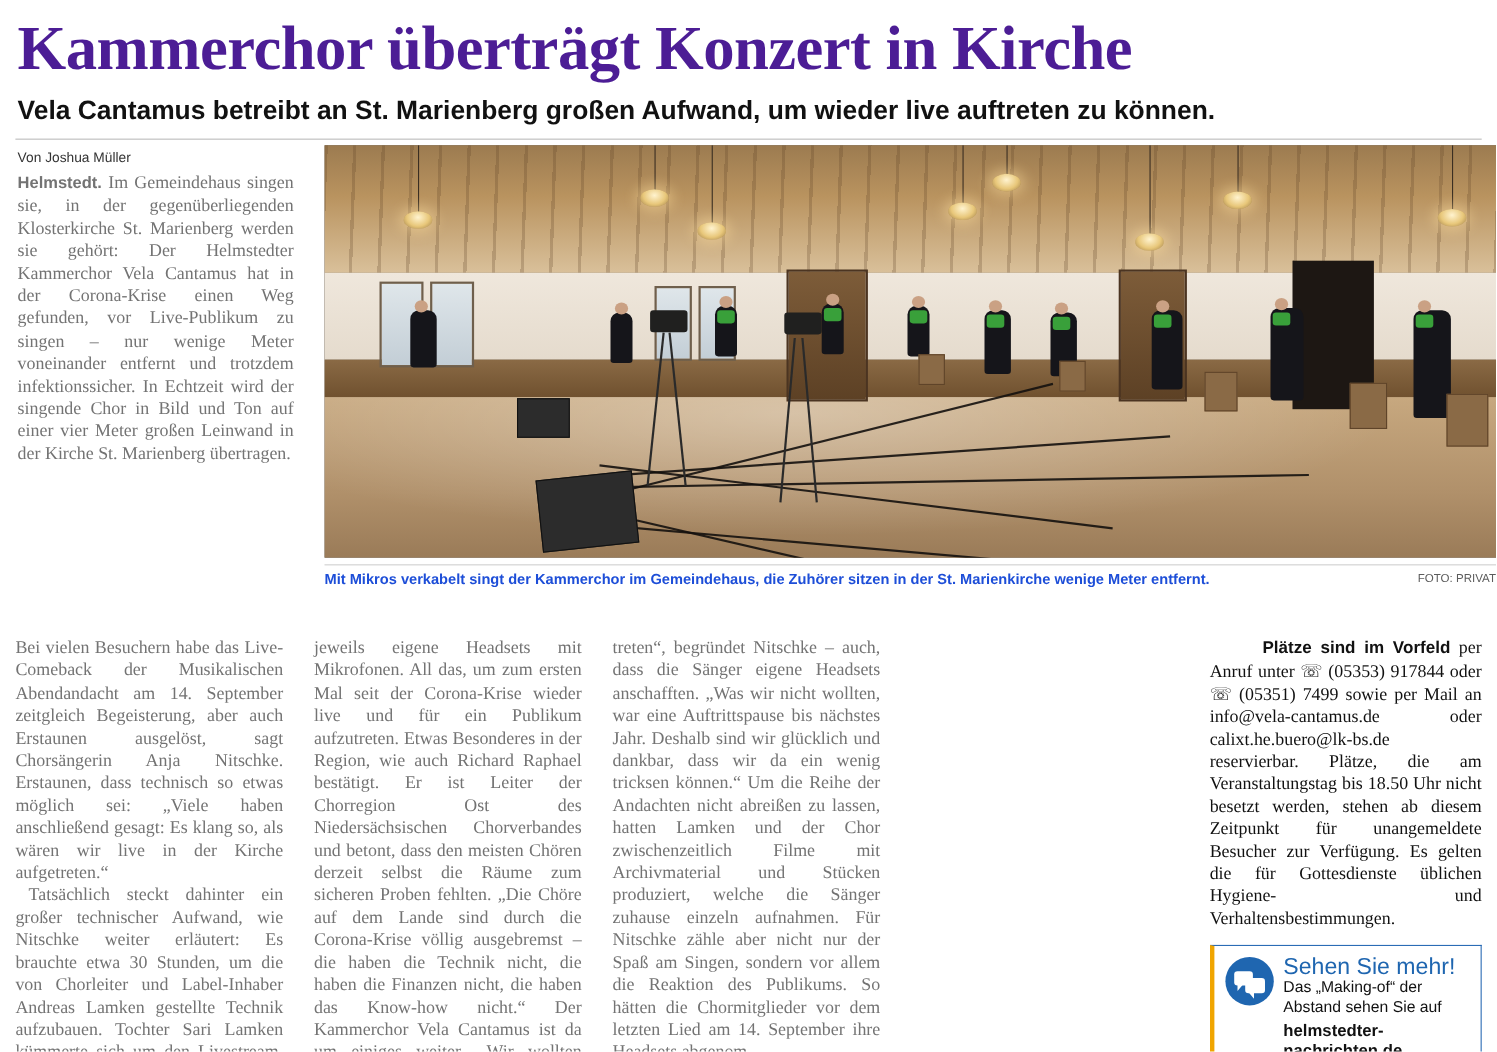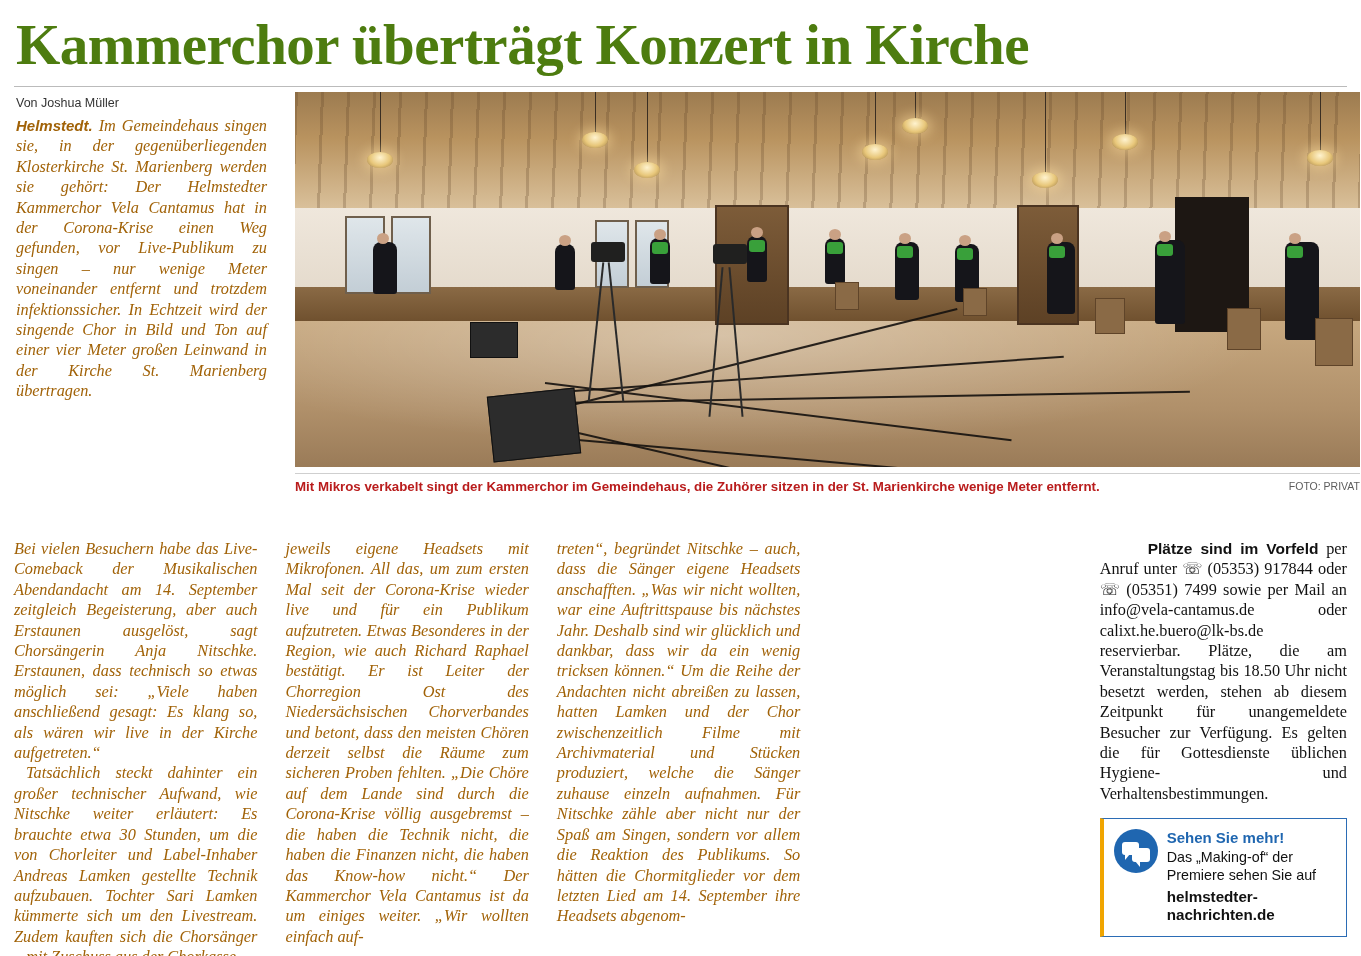--- a/index.html
+++ b/index.html
@@ -21,21 +21,21 @@
     box-sizing: border-box;
     padding: 8px 14px 0 14px;
   }
   .headline {
     font-family: "Liberation Serif", serif;
     font-weight: bold;
     font-size: 57px;
     line-height: 62px;
     letter-spacing: -0.5px;
     margin: 6px 0 0 2px;
-    color: #4d7c0f;
+    color: #4c1d95;
   }
   .subhead {
     font-family: "Liberation Sans", sans-serif;
     font-weight: bold;
     font-size: 24px;
     line-height: 30px;
     margin: 10px 0 0 2px;
     color: #111111;
   }
   .rule {
@@ -180,41 +180,40 @@
     justify-content: space-between;
     margin-top: 6px;
     border-top: 1px solid #cfcfcf;
     padding-top: 4px;
   }
   .caption {
     font-family: "Liberation Sans", sans-serif;
     font-weight: bold;
     font-size: 13.3px;
     line-height: 17px;
-    color: #b91c1c;
+    color: #1d4ed8;
     max-width: 930px;
   }
   .credit {
     font-family: Liberation Sans, sans-serif;
     font-size: 10.5px;
     color: #5c5c5c;
     white-space: nowrap;
     padding-top: 2px;
   }
 
   
   .bodytext {
     font-family: "Liberation Serif", serif;
     font-size: 16.3px;
     line-height: 20.4px;
     text-align: justify;
     hyphens: auto;
     -webkit-hyphens: auto;
-    color: #a16207;
-    font-style: italic;
+    color: #737373;
   }
   .bodytext p {
     margin: 0;
     text-indent: 12px;
   }
   .bodytext p.first {
     text-indent: 0;
   }
   .lead-city {
     font-family: "Liberation Sans", sans-serif;
@@ -281,37 +280,38 @@
   .promo-icon .t1 { left: 11px; top: 25px; border-width: 6px 5px 0 0; border-color: #fff transparent transparent transparent; }
   .promo-icon .t2 { left: 21px; top: 32px; border-width: 6px 0 0 5px; border-color: #fff transparent transparent transparent; }
   .promo-text {
     font-family: "Liberation Sans", sans-serif;
     font-size: 14.3px;
     line-height: 18.4px;
     color: #111;
   }
   .promo-head {
     color: #1f66b0;
-    font-weight: bold;
-    font-size: 15px;
+    font-weight: normal;
+    font-size: 21px;
   }
   .promo-url {
     font-weight: bold;
     font-size: 15.2px;
     margin-top: 3px;
     display: block;
     color: #111;
   }
 </style>
 </head>
 <body>
 
 <div class="page">
 
   <h1 class="headline">Kammerchor überträgt Konzert in Kirche</h1>
+  <div class="subhead">Vela Cantamus betreibt an St. Marienberg großen Aufwand, um wieder live auftreten zu können.</div>
   <hr class="rule">
   <div class="byline">Von Joshua Müller</div>
 
   <div class="top-zone">
 
     <div class="col-left-top bodytext">
       <p class="first"><span class="lead-city">Helmstedt.</span><span> Im Gemeindehaus singen sie, in der gegenüberliegenden Klosterkirche St. Marienberg werden sie gehört: Der Helmstedter Kammerchor Vela Cantamus hat in der Corona-Krise einen Weg gefunden, vor Live-Publikum zu singen – nur wenige Meter voneinander entfernt und trotzdem infektionssicher. In Echtzeit wird der singende Chor in Bild und Ton auf einer vier Meter großen Leinwand in der Kirche St. Marienberg übertragen.</span></p>
     </div>
 
     <div class="photo-block">
@@ -414,20 +414,20 @@
 
       <div class="promo">
         <div class="promo-icon">
           <span class="b1"></span>
             <span class="t1"></span>
           <span class="b2"></span>
             <span class="t2"></span>
         </div>
         <div class="promo-text">
           <div class="promo-head">Sehen Sie mehr!</div>
-          <div>Das „Making-of“ der Premiere sehen Sie auf</div>
+          <div>Das „Making-of“ der Abstand sehen Sie auf</div>
           <span class="promo-url">helmstedter-nachrichten.de</span>
         </div>
       </div>
     </div>
 
   </div>
 </div>
 
 </body></html>

